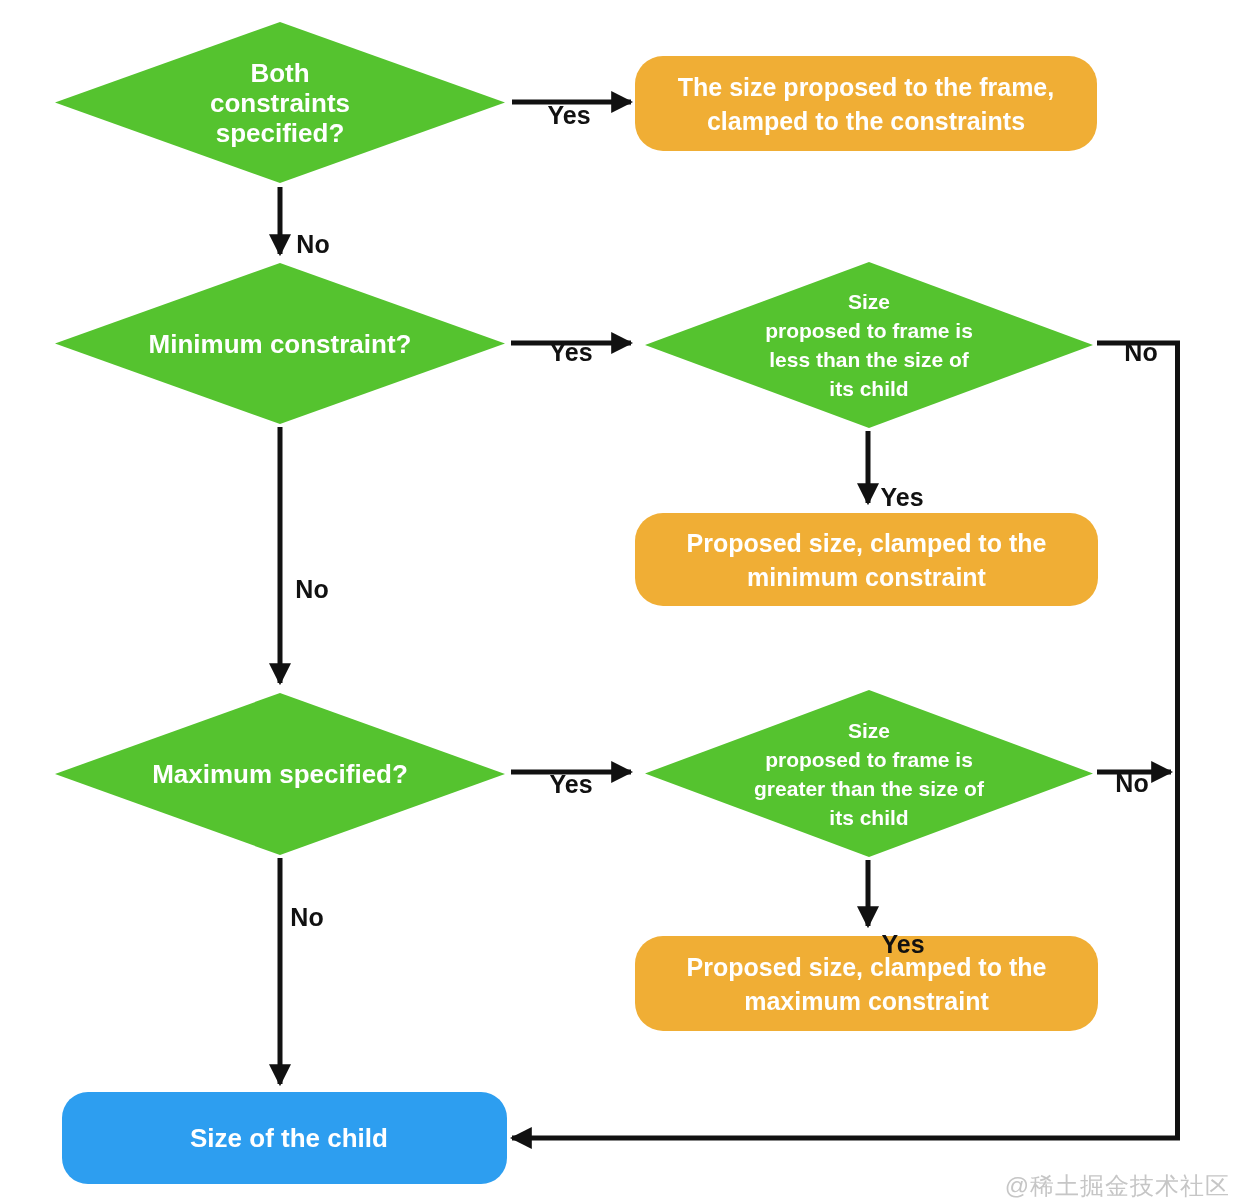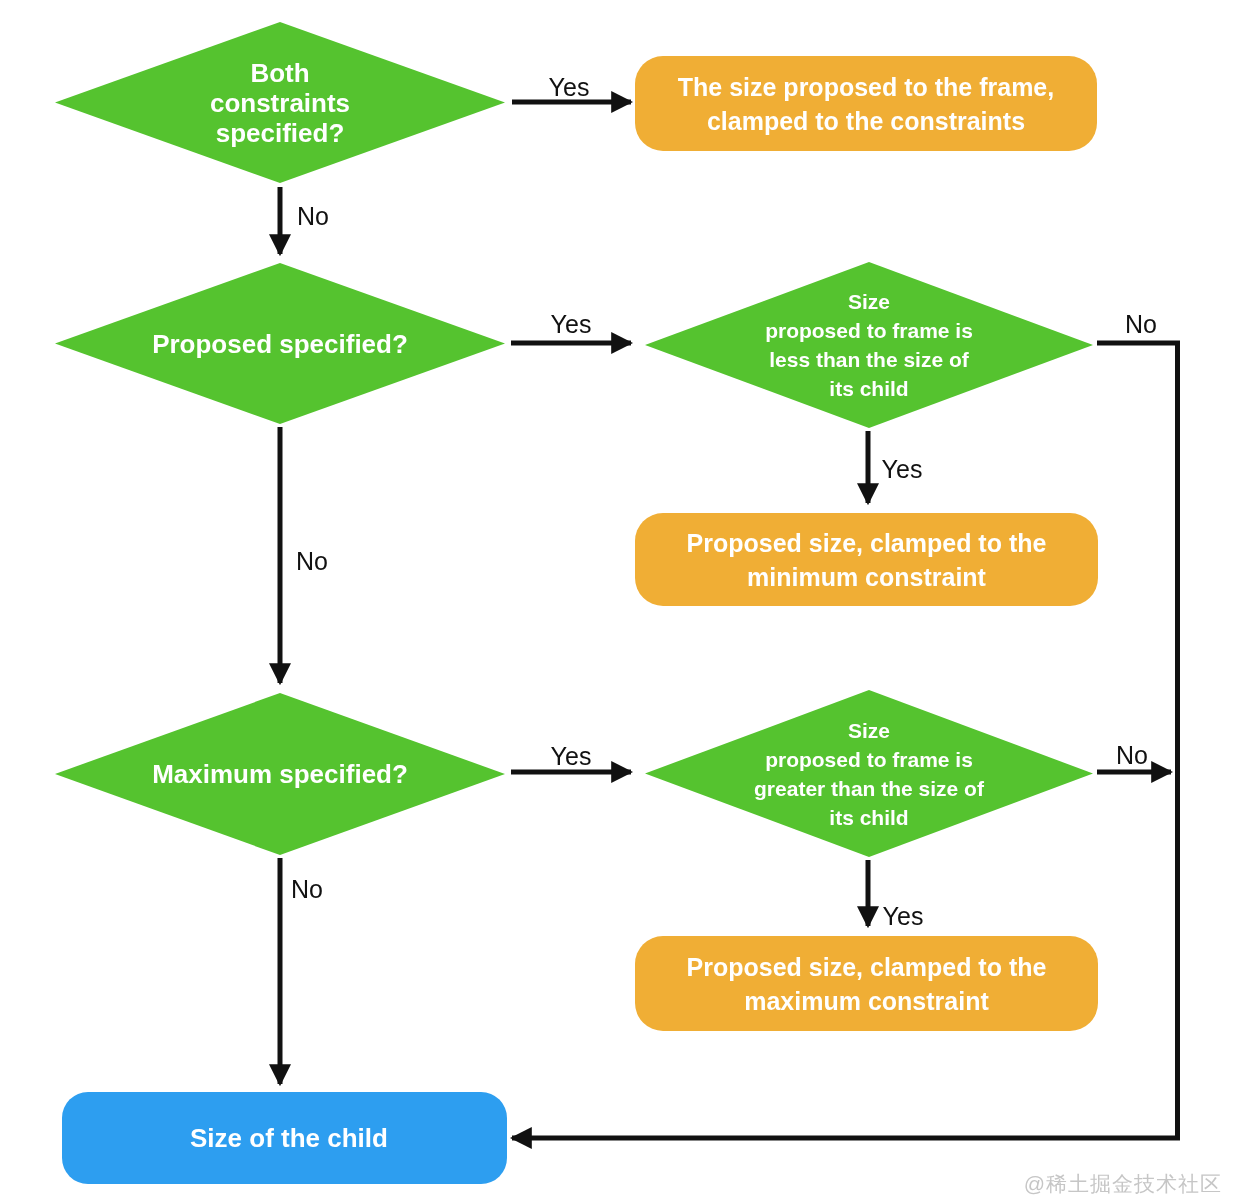--- a/index.html
+++ b/index.html
@@ -52,29 +52,30 @@
   .terminal {
     background: var(--node-blue, #2D9EF0);
     border-radius: 26px;
     font-size: 26px;
     padding-left: 9px;
   }
   .edge-label {
     position: absolute;
     transform: translate(-50%, -50%);
     font-size: 25px;
-    font-weight: normal;
+    font-weight: bold;
     color: var(--line, #111111);
     white-space: nowrap;
+    margin-top: 28px;
   }
   .watermark {
     position: absolute;
-    right: 16px;
+    right: 8px;
     top: 1170px;
-    font-size: 21px;
+    font-size: 24px;
     color: var(--watermark, #C6C6C6);
     letter-spacing: 1px;
   }
 </style>
 </head>
 <body>
 
 <div id="canvas">
 
   <svg id="connectors" viewBox="0 0 1238 1202" xmlns="http://www.w3.org/2000/svg">
@@ -95,21 +96,21 @@
     <path d="M 280 858 V 1084" marker-end="url(#ah)"></path>
   </svg>
 
   <div class="node diamond big-text" style="left:55px; top:22px; width:450px; height:161px;">
     <span>Both
 constraints
 specified?</span>
   </div>
 
   <div class="node diamond big-text" style="left:55px; top:263px; width:450px; height:161px;">
-    <span>Proposed specified?</span>
+    <span>Minimum constraint?</span>
   </div>
 
   <div class="node diamond small-text" style="left:645px; top:262px; width:448px; height:166px;">
     <span>Size
 proposed to frame is
 less than the size of
 its child</span>
   </div>
 
   <div class="node diamond big-text" style="left:55px; top:693px; width:450px; height:162px;">

